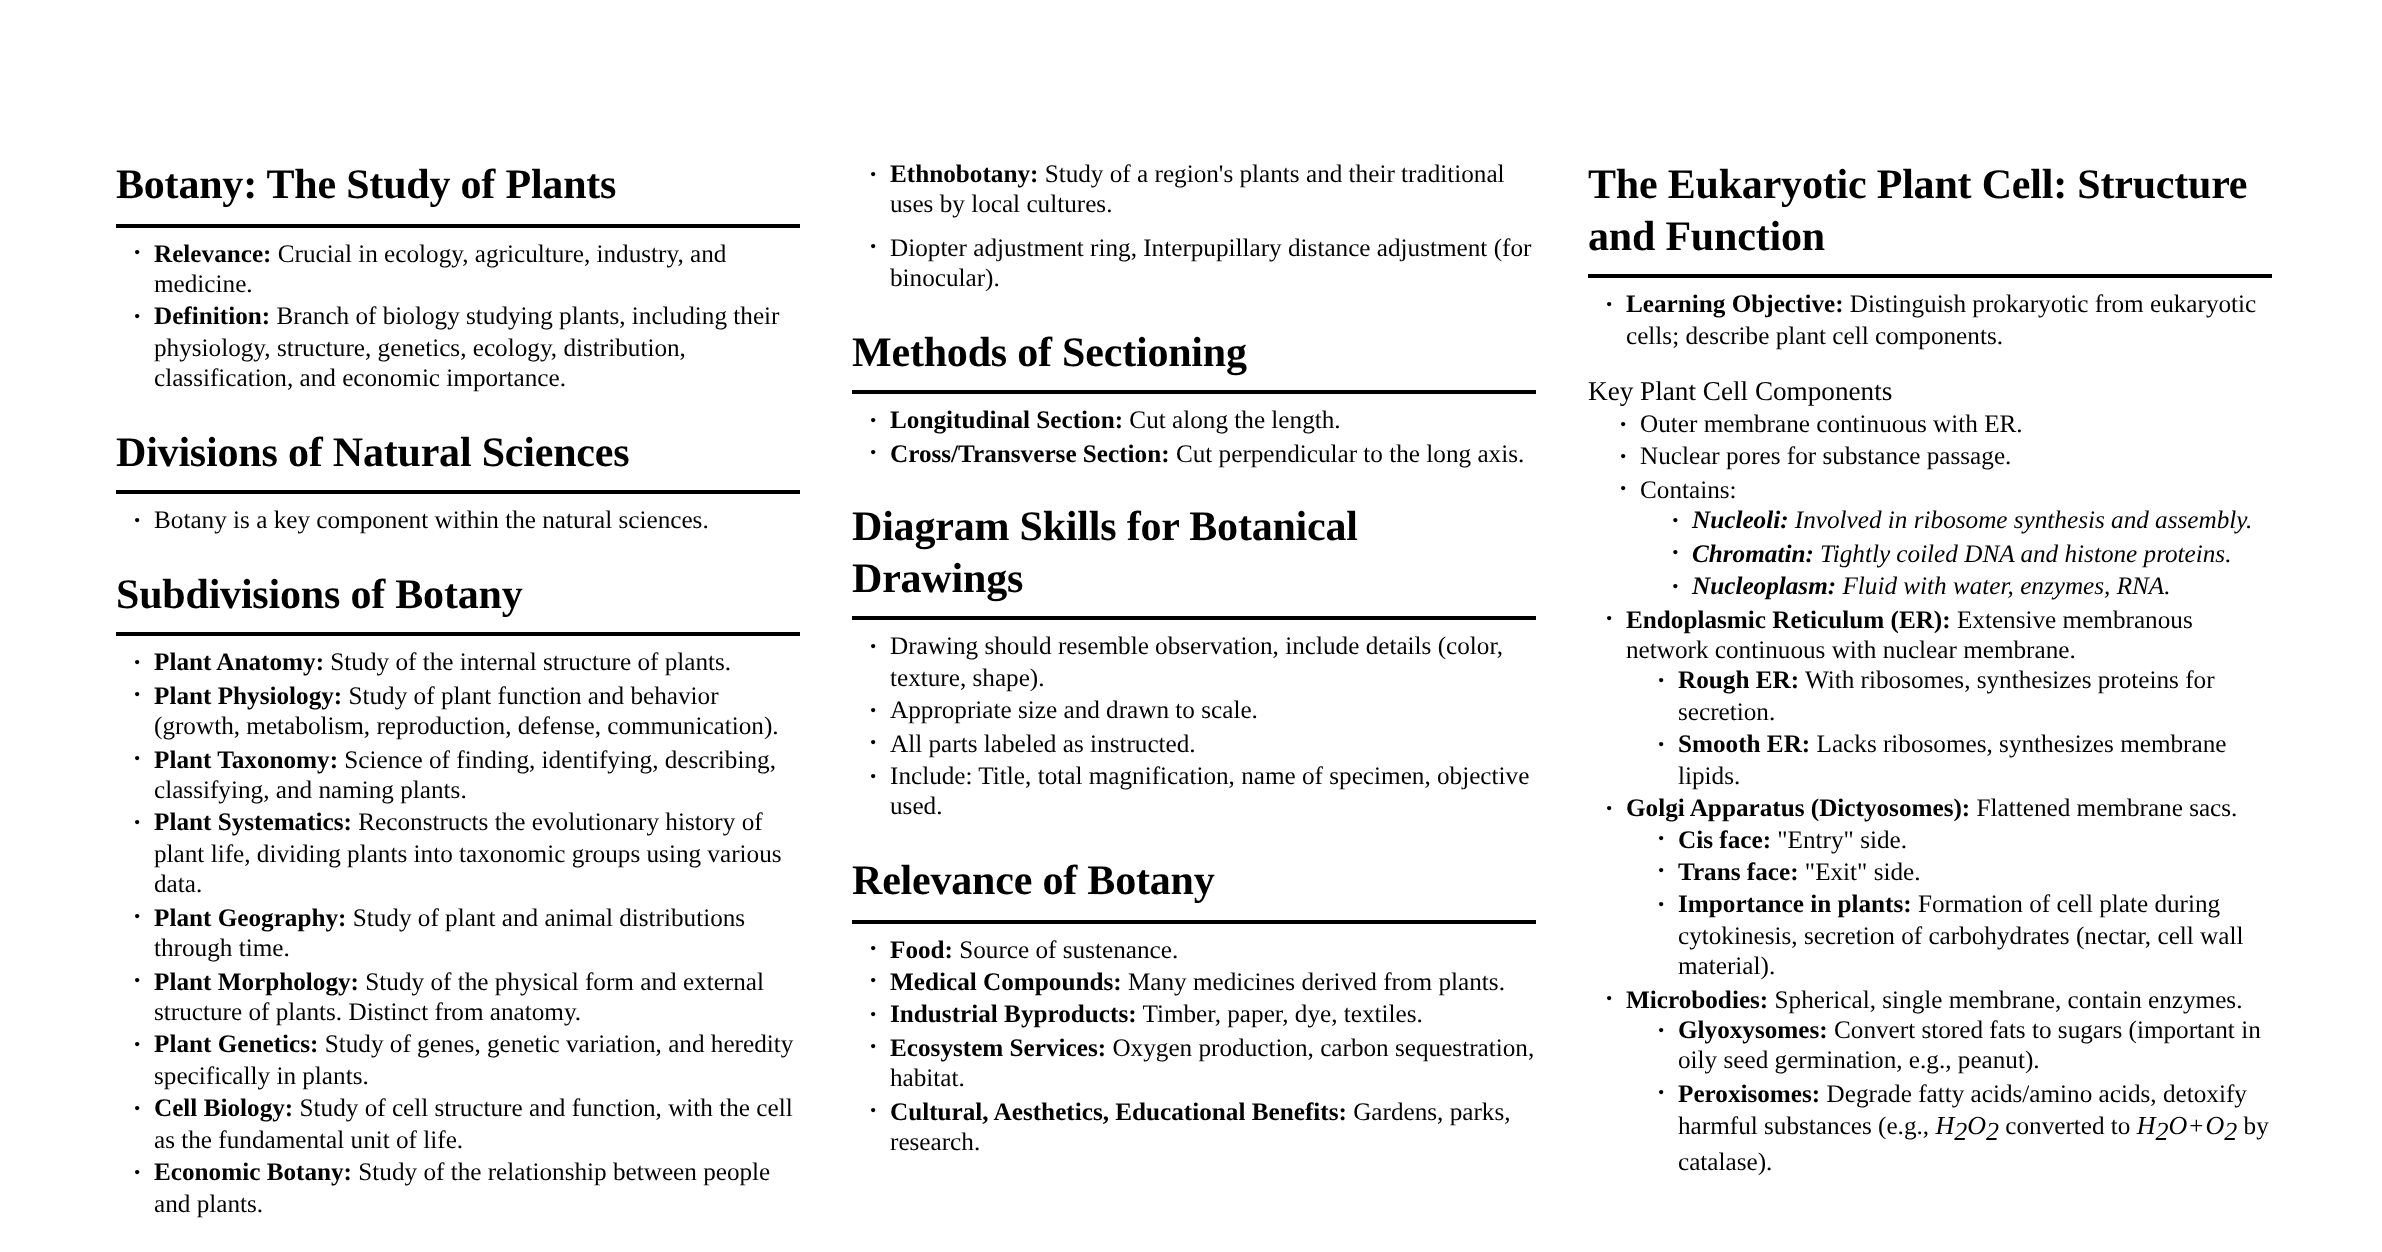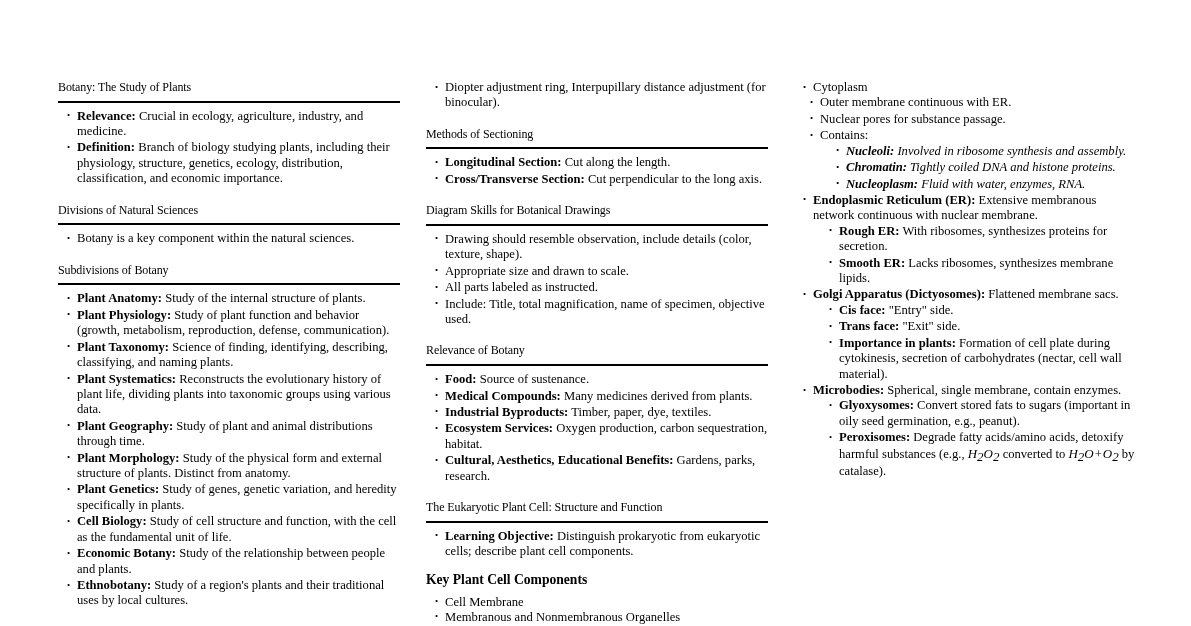--- a/index.html
+++ b/index.html
@@ -28,32 +28,32 @@
     width: 1078px;
     height: 546px;
     column-count: 3;
     column-gap: 26px;
     column-fill: auto;
     overflow: hidden;
   }
   .col-block { break-inside: auto; }
 
   h1.sec {
-    font-size: 12px;
-    font-weight: normal;
+    font-size: 21px;
+    font-weight: bold;
     margin: 0 0 0px 0;
     padding: 0 0 6px 0;
     line-height: 1.22;
     border-bottom: 2.4px solid #000;
     letter-spacing: -0.1px;
     break-after: avoid;
   }
   h2.sub {
     font-size: 13.6px;
-    font-weight: bold;
+    font-weight: normal;
     margin: 12px 0 3px 0;
     padding: 0;
     line-height: 1.25;
     break-after: avoid;
   }
   .sec-gap { height: 15px; }
 
   ul {
     list-style: none;
     margin: 6px 0 0 0;
@@ -167,25 +167,20 @@
         <li><b>Ecosystem Services:</b><span> Oxygen production, carbon sequestration, habitat.</span></li>
         <li><b>Cultural, Aesthetics, Educational Benefits:</b><span> Gardens, parks, research.</span></li>
       </ul>
 
       <div class="sec-gap"></div>
       <h1 class="sec">The Eukaryotic Plant Cell: Structure and Function</h1>
       <ul class="lvl1">
         <li><b>Learning Objective:</b><span> Distinguish prokaryotic from eukaryotic cells; describe plant cell components.</span></li>
       </ul>
       <h2 class="sub">Key Plant Cell Components</h2>
-      <ul class="lvl1">
-        <li class="tight"><span>Cell Membrane</span></li>
-        <li class="tight"><span>Membranous and Nonmembranous Organelles</span></li>
-        <li class="tight"><span>Cytoplasm</span></li>
-      </ul>
     </div>
 
     <div class="col-block">
       <ul class="lvl2">
         <li><span>Outer membrane continuous with ER.</span></li>
         <li><span>Nuclear pores for substance passage.</span></li>
         <li><span>Contains:</span>
           <ul class="lvl3">
             <li><b>Nucleoli:</b><span> Involved in ribosome synthesis and assembly.</span></li>
             <li><b>Chromatin:</b><span> Tightly coiled DNA and histone proteins.</span></li>

